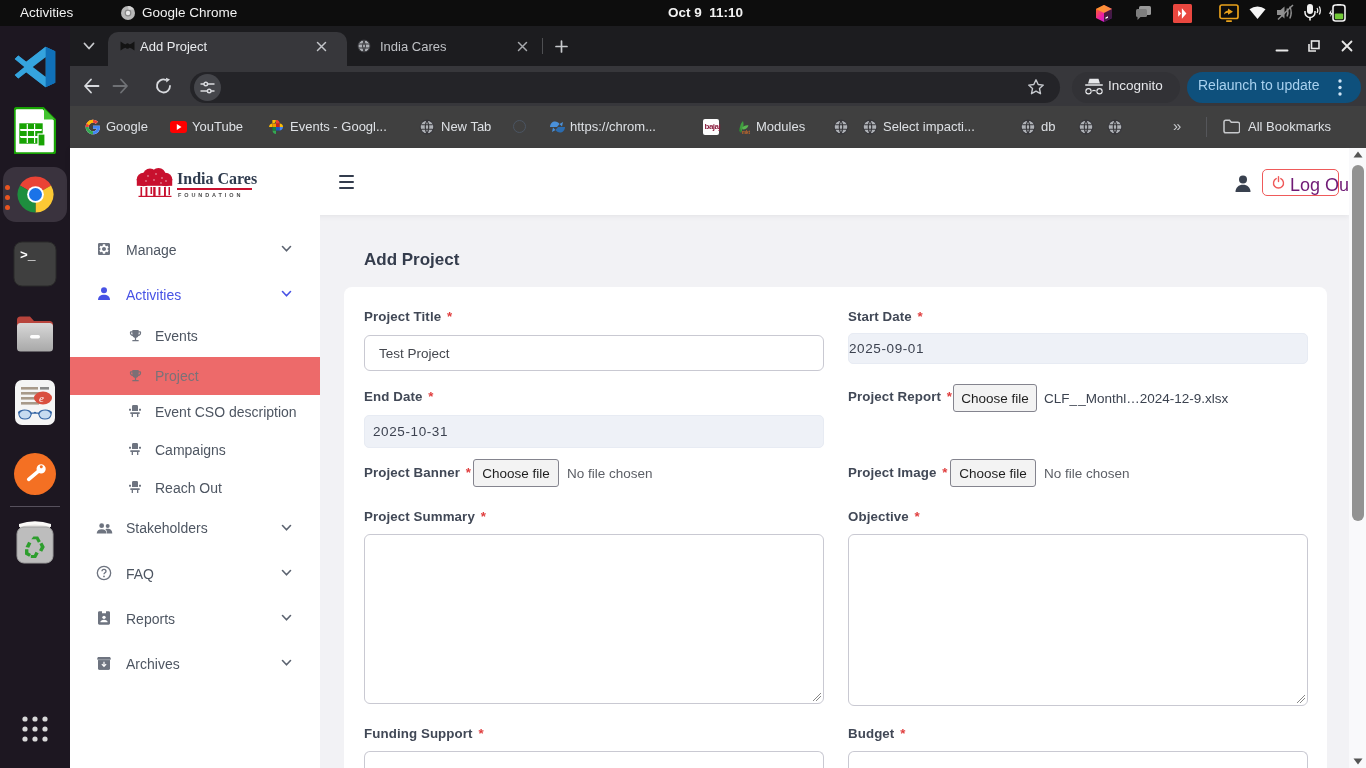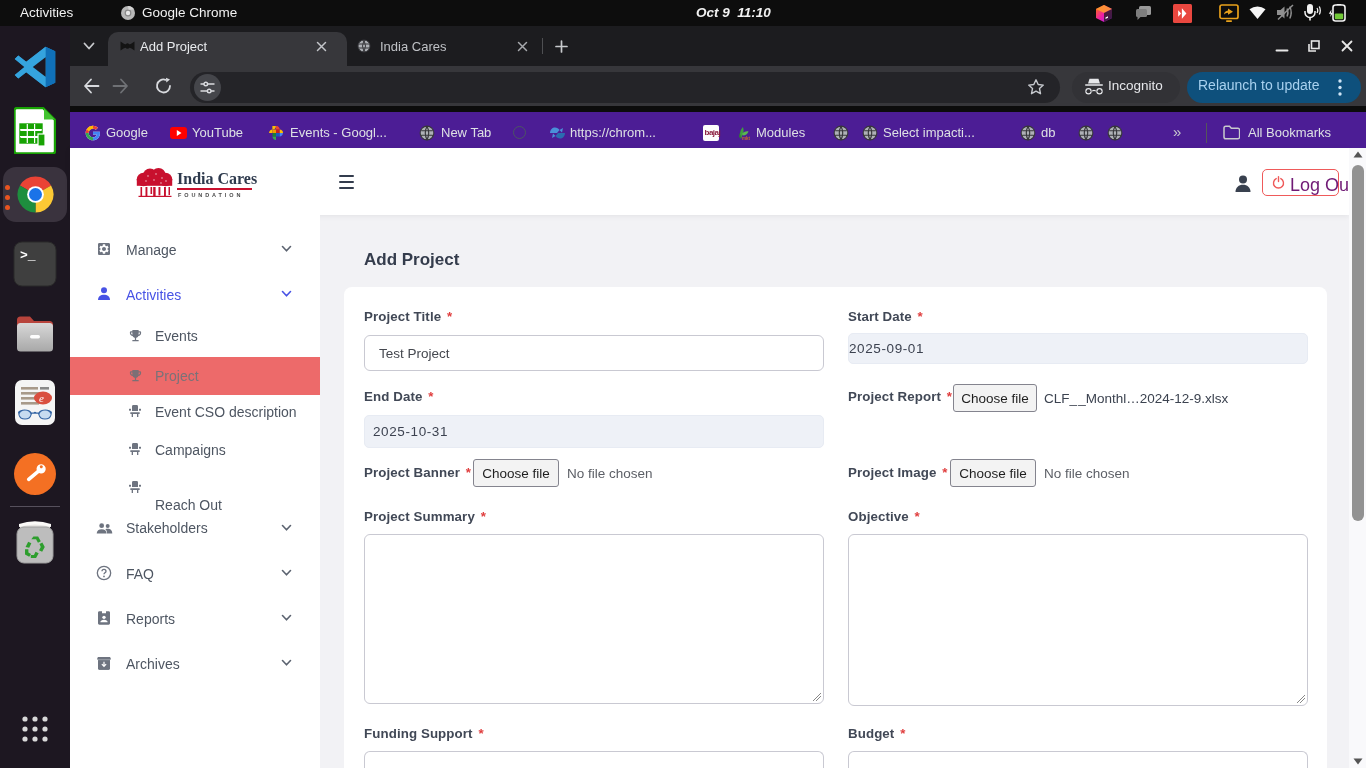--- a/index.html
+++ b/index.html
@@ -7,21 +7,21 @@
     font-family:"Liberation Sans", sans-serif; }
   .abs { position:absolute; white-space:nowrap; }
   #stage { position:relative; width:1366px; height:768px; }
   
   #panel { left:0; top:0; width:1366px; height:26px; background:#0d0d0d; color:#f2f2f2; font-size:13.5px; }
   
   #dock { left:0; top:26px; width:70px; height:742px; background:#1d1721; }
   
   #tabstrip { left:70px; top:26px; width:1296px; height:40px; background:#1c1c1f; }
   #toolbar  { left:70px; top:66px; width:1296px; height:40px; background:#37373b; }
-  #bookbar  { left:70px; top:112px; width:1296px; height:42px; background:#4c1d95; color:#dde0e4; font-size:13px; }
+  #bookbar  { left:70px; top:106px; width:1296px; height:42px; background:#404040; color:#dde0e4; font-size:13px; }
   
   #page { left:70px; top:148px; width:1296px; height:620px; background:#f2f2f5; }
   .lbl { position:absolute; white-space:nowrap; font-size:13.3px; font-weight:bold; color:#414856; letter-spacing:0.1px; }
   .lbl b { color:#e03e3e; font-weight:bold; margin-left:2px; }
   .inpt { background:#fff; border:1px solid #c9c9d2; border-radius:6px; font-size:13.5px; color:#45484f; display:flex; align-items:center; }
   .dinpt { background:#eef1f7; border:1px solid #e7ebf3; border-radius:5px; font-size:13.5px; letter-spacing:0.6px; color:#3c4250; display:flex; align-items:center; }
   .cbtn { background:#f3f3f3; border:1px solid #84848e; border-radius:3px; font-size:13.5px; color:#1f1f1f; display:flex; align-items:center; justify-content:center; }
   .tarea { background:#fff; border:1px solid #c9c9d2; border-radius:6px; }
   .tarea:after { content:""; position:absolute; right:2px; bottom:2px; width:9px; height:9px;
     background:linear-gradient(135deg, transparent 50%, transparent 52%, #888 52%, #888 58%, transparent 58%, transparent 70%, #888 70%, #888 76%, transparent 76%); }
@@ -31,21 +31,21 @@
 <div id="stage">
   <div class="abs" id="panel">
     <span class="abs" style="left:20px;top:5px;">Activities</span>
     <svg class="abs" style="left:120px;top:5px;" width="16" height="16" viewBox="0 0 16 16">
       <circle cx="8" cy="8" r="7" fill="#b8b8b8"></circle>
         <circle cx="8" cy="8" r="3.4" fill="#888"></circle>
         <circle cx="8" cy="8" r="2.2" fill="#e8e8e8"></circle>
       <path d="M8 1 A7 7 0 0 1 14.2 4.6 L8.6 4.7 Z" fill="#d5d5d5"></path>
     </svg>
     <span class="abs" style="left:142px;top:5px;">Google Chrome</span>
-    <span class="abs" style="left:696px;top:5px;font-weight:bold;font-style:italic;">Oct 9&nbsp; 11:10</span>
+    <span class="abs" style="left:668px;top:5px;font-weight:bold;">Oct 9&nbsp; 11:10</span>
 
     <svg class="abs" style="left:1095px;top:5px;" width="18" height="17" viewBox="0 0 18 17">
       <defs>
           <linearGradient id="cubeg" x1="0" y1="0" x2="1" y2="1">
         <stop offset="0" stop-color="#ff7a00"></stop>
             <stop offset="0.5" stop-color="#ef1fa4"></stop>
             <stop offset="1" stop-color="#9b1fef"></stop>
           </linearGradient>
         </defs>
       <path d="M9 0 L17 4 L17 13 L9 17 L1 13 L1 4 Z" fill="url(#cubeg)"></path>
@@ -478,21 +478,21 @@
         <path d="M5 14 L19 14 L19 16.5 L17 16.5 L17 21 L15 21 L15 16.5 L9 16.5 L9 21 L7 21 L7 16.5 L5 16.5 Z"></path>
       </svg>
       <span class="abs" style="left:85px;top:294px;">Campaigns</span>
 
       <svg class="abs" style="left:57px;top:331px;" width="16" height="16" viewBox="0 0 24 24" fill="#6e7480">
         <path d="M7.5 5 C7.5 3.9 8.4 3 9.5 3 L14.5 3 C15.6 3 16.5 3.9 16.5 5 L16.5 12 L7.5 12 Z"></path>
         <rect x="3" y="8.5" width="3" height="3" rx="0.6"></rect>
           <rect x="18" y="8.5" width="3" height="3" rx="0.6"></rect>
         <path d="M5 14 L19 14 L19 16.5 L17 16.5 L17 21 L15 21 L15 16.5 L9 16.5 L9 21 L7 21 L7 16.5 L5 16.5 Z"></path>
       </svg>
-      <span class="abs" style="left:85px;top:332px;margin-top:17px;">Reach Out</span>
+      <span class="abs" style="left:85px;top:332px;">Reach Out</span>
 
       <svg class="abs" style="left:26px;top:373px;" width="17" height="15" viewBox="0 0 24 20" fill="#6e7480">
         <circle cx="8" cy="6" r="3.4"></circle>
           <circle cx="16.5" cy="6.5" r="2.8"></circle>
         <path d="M1 17 C1 13 4 11 8 11 C12 11 15 13 15 17 Z"></path>
         <path d="M15.5 17 C15.7 13.8 14.5 12 13 11.2 C14 10.7 15.2 10.5 16.5 10.5 C19.8 10.5 23 12.3 23 17 Z"></path>
       </svg>
       <span class="abs" style="left:56px;top:372px;text-align:right;">Stakeholders</span>
       <svg class="abs" style="left:211px;top:376px;" width="11" height="8" viewBox="0 0 11 8">
           <path d="M1.5 1.5 L5.5 5.8 L9.5 1.5" stroke="#5b6370" stroke-width="1.6" fill="none" stroke-linecap="round" stroke-linejoin="round"></path>

